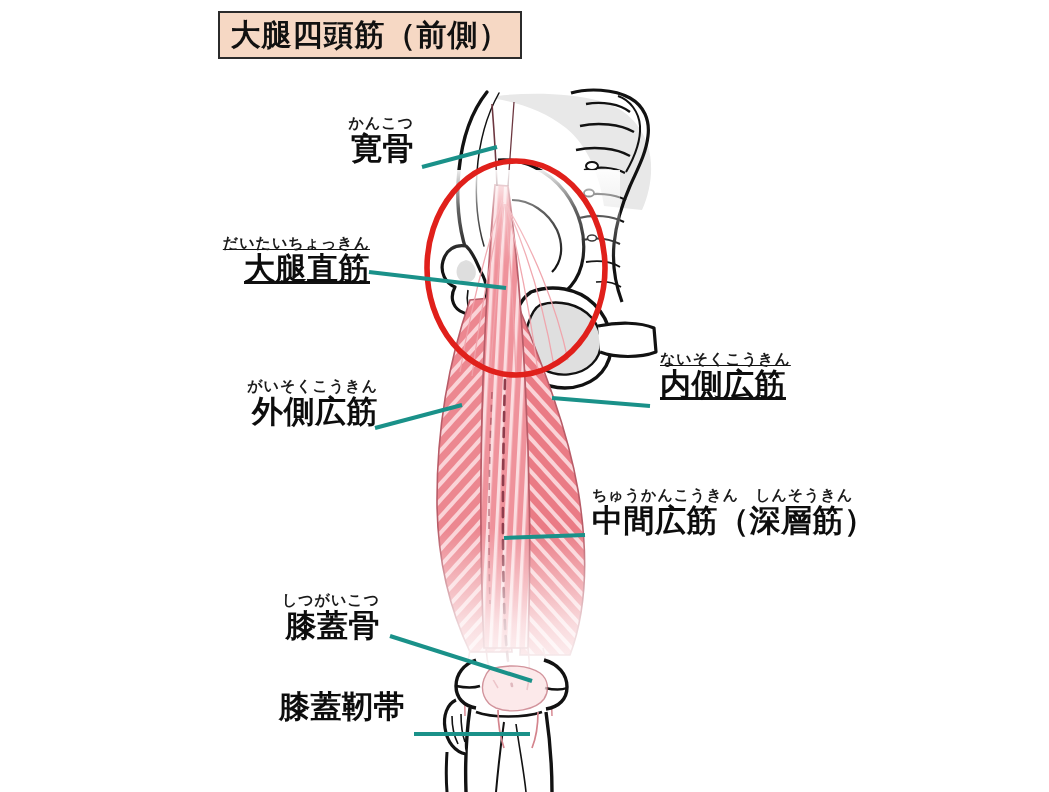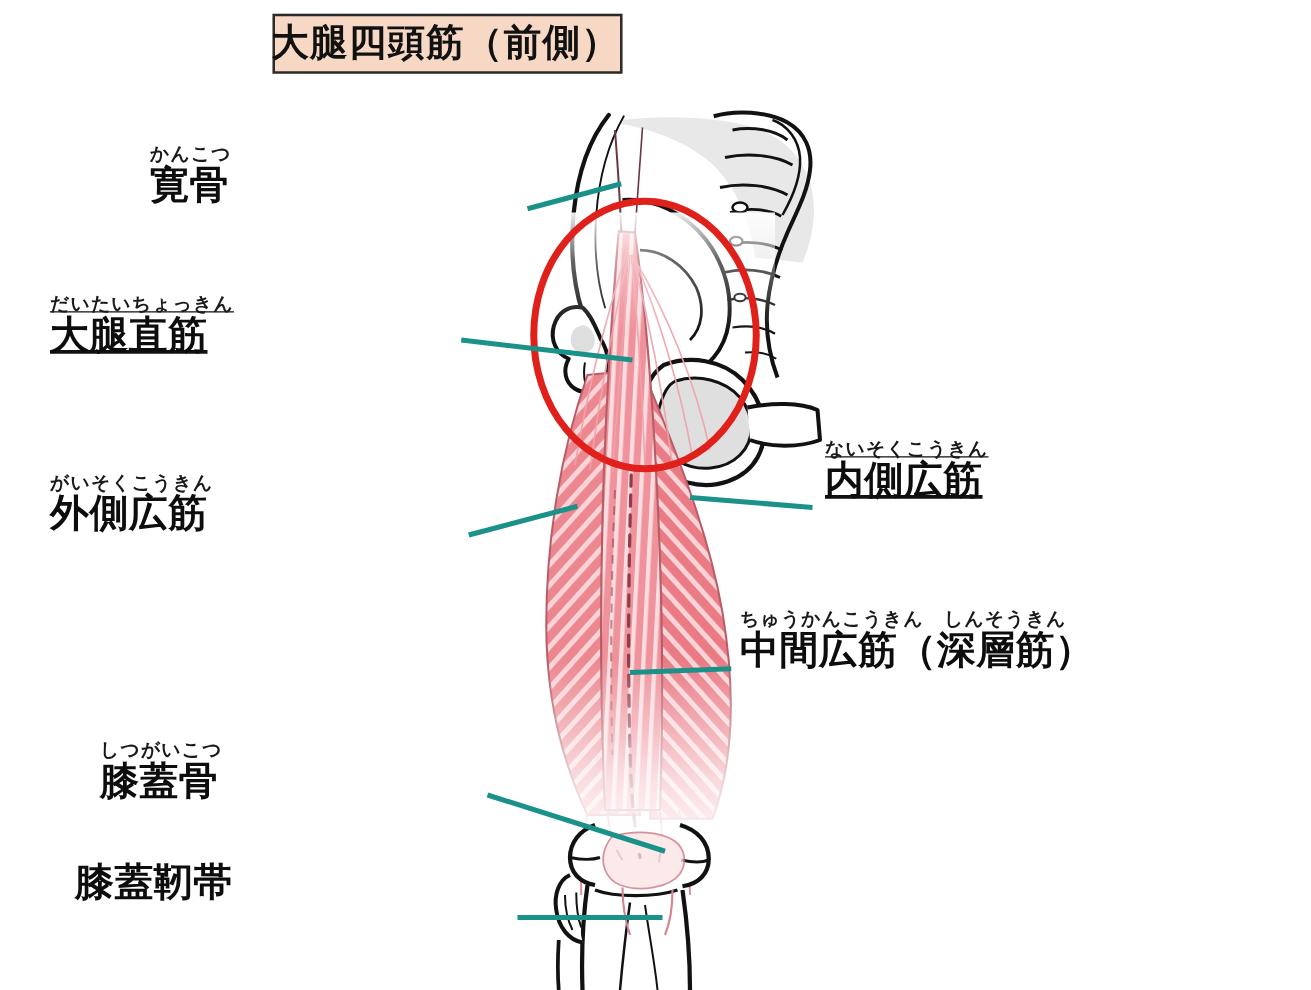--- a/index.html
+++ b/index.html
@@ -17,28 +17,28 @@
     height: 792px;
     background: #ffffff;
     overflow: hidden;
   }
 
   
   .title-box {
     position: absolute;
     left: 218px;
     top: 11px;
-    width: 280px;
+    width: 304px;
     height: 48px;
     background: #f6d8c4;
     border: 2px solid #2b2b2b;
     box-sizing: border-box;
     display: flex;
     align-items: center;
-    justify-content: flex-end;
+    justify-content: center;
   }
   .title-text {
     font-size: 30px;
     font-weight: 700;
     color: #111111;
     letter-spacing: 1px;
     line-height: 1;
     white-space: nowrap;
   }
 
@@ -57,21 +57,21 @@
     color: #1a1a1a;
   }
   .label .main {
     display: block;
     font-size: 31px;
     font-weight: 700;
     letter-spacing: 0.5px;
     line-height: 1.08;
     color: #0d0d0d;
   }
-  .label.align-right { }
+  .label.align-right { text-align: right; }
   .label.align-left  { text-align: left; }
 
   
   #art {
     position: absolute;
     left: 0;
     top: 0;
     width: 1049px;
     height: 792px;
   }

